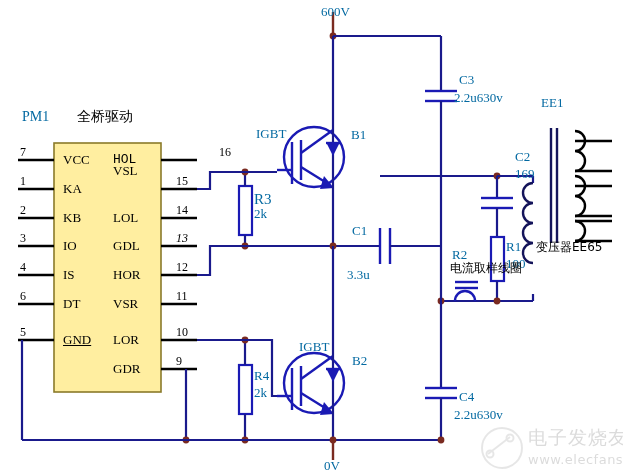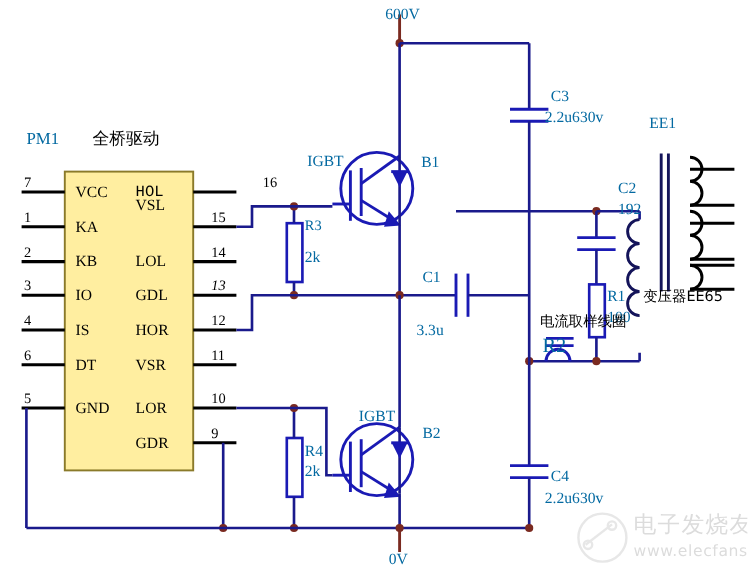--- a/index.html
+++ b/index.html
@@ -295,21 +295,21 @@
   <div class="pin-num" style="left:20px; top:261px;">4</div>
   <div class="pin-num" style="left:20px; top:290px;">6</div>
   <div class="pin-num" style="left:20px; top:326px;">5</div>
 
   <div class="ic-pin-label" style="left:63px; top:153px;">VCC</div>
   <div class="ic-pin-label" style="left:63px; top:182px;">KA</div>
   <div class="ic-pin-label" style="left:63px; top:211px;">KB</div>
   <div class="ic-pin-label" style="left:63px; top:239px;">IO</div>
   <div class="ic-pin-label" style="left:63px; top:268px;">IS</div>
   <div class="ic-pin-label" style="left:63px; top:297px;">DT</div>
-  <div class="ic-pin-label" style="left:63px; top:333px;">GND</div>
+  <div class="ic-pin-label" style="left:63px; top:333px;text-decoration:underline;">GND</div>
 
   <div class="pin-num" style="left:176px; top:146px;margin-left:43px;">16</div>
   <div class="pin-num" style="left:176px; top:175px;">15</div>
   <div class="pin-num" style="left:176px; top:204px;">14</div>
   <div class="pin-num" style="left:176px; top:232px;font-style:italic;">13</div>
   <div class="pin-num" style="left:176px; top:261px;">12</div>
   <div class="pin-num" style="left:176px; top:290px;">11</div>
   <div class="pin-num" style="left:176px; top:326px;">10</div>
   <div class="pin-num" style="left:176px; top:355px;">9</div>
 
@@ -321,36 +321,36 @@
   <div class="ic-pin-label" style="left:113px; top:297px;">VSR</div>
   <div class="ic-pin-label" style="left:113px; top:333px;">LOR</div>
   <div class="ic-pin-label" style="left:113px; top:362px;text-align:right;">GDR</div>
 
   <div class="lbl lbl-black" style="left:256px; top:127px; font-size:13px;">IGBT</div>
   <div class="lbl lbl-black" style="left:351px; top:128px; font-size:13px;">B1</div>
 
   <div class="lbl lbl-black" style="left:299px; top:340px; font-size:13px;">IGBT</div>
   <div class="lbl lbl-black" style="left:352px; top:354px; font-size:13px;">B2</div>
 
-  <div class="lbl lbl-black" style="left:254px; top:182px; font-size:12px;">R3</div>
+  <div class="lbl lbl-black" style="left:254px; top:192px; font-size:15px;">R3</div>
   <div class="lbl lbl-black" style="left:254px; top:207px; font-size:13px;">2k</div>
 
   <div class="lbl lbl-black" style="left:254px; top:369px; font-size:13px;">R4</div>
   <div class="lbl lbl-black" style="left:254px; top:386px; font-size:13px;">2k</div>
 
   <div class="lbl lbl-black" style="left:506px; top:240px; font-size:13px;">R1</div>
   <div class="lbl lbl-black" style="left:506px; top:257px; font-size:13px;">100</div>
 
-  <div class="lbl lbl-black" style="left:452px; top:279px; font-size:17px;">R2</div>
+  <div class="lbl lbl-black" style="left:452px; top:248px; font-size:13px;">R2</div>
 
   <div class="lbl lbl-black" style="left:352px; top:224px; font-size:13px;">C1</div>
   <div class="lbl lbl-black" style="left:347px; top:268px; font-size:13px;">3.3u</div>
 
   <div class="lbl lbl-black" style="left:515px; top:150px; font-size:13px;">C2</div>
-  <div class="lbl lbl-black" style="left:515px; top:167px; font-size:13px;">192</div>
+  <div class="lbl lbl-black" style="left:515px; top:167px; font-size:13px;">169</div>
 
   <div class="lbl lbl-black" style="left:459px; top:73px; font-size:13px;text-align:right;">C3</div>
   <div class="lbl lbl-black" style="left:454px; top:91px; font-size:13px;">2.2u630v</div>
 
   <div class="lbl lbl-black" style="left:459px; top:390px; font-size:13px;">C4</div>
   <div class="lbl lbl-black" style="left:454px; top:408px; font-size:13px;">2.2u630v</div>
 
   <div class="lbl lbl-black" style="left:541px; top:96px; font-size:13px;">EE1</div>
   <div class="lbl lbl-cn" style="left:536px; top:241px; font-size:12px;">变压器EE65</div>
 

